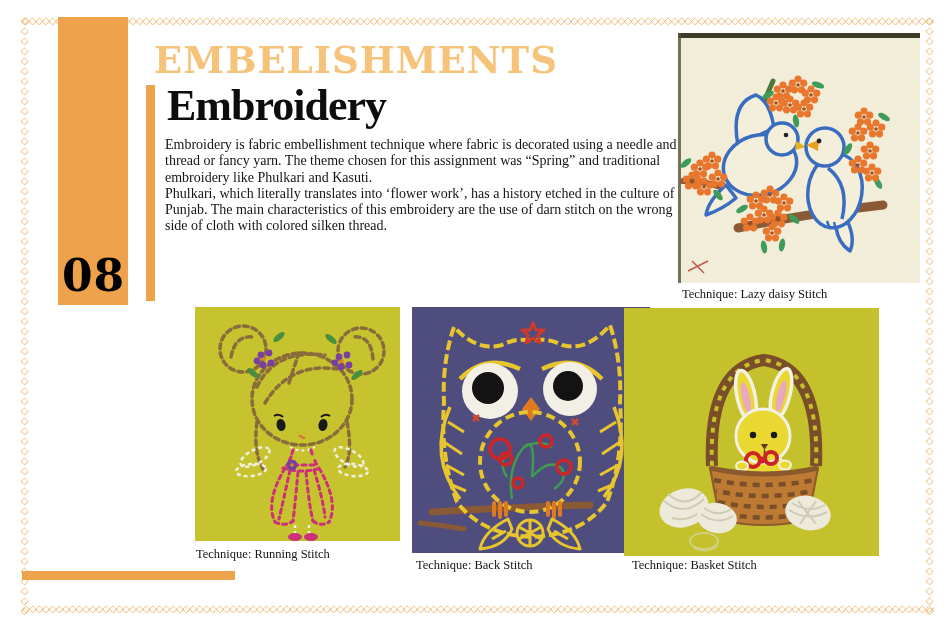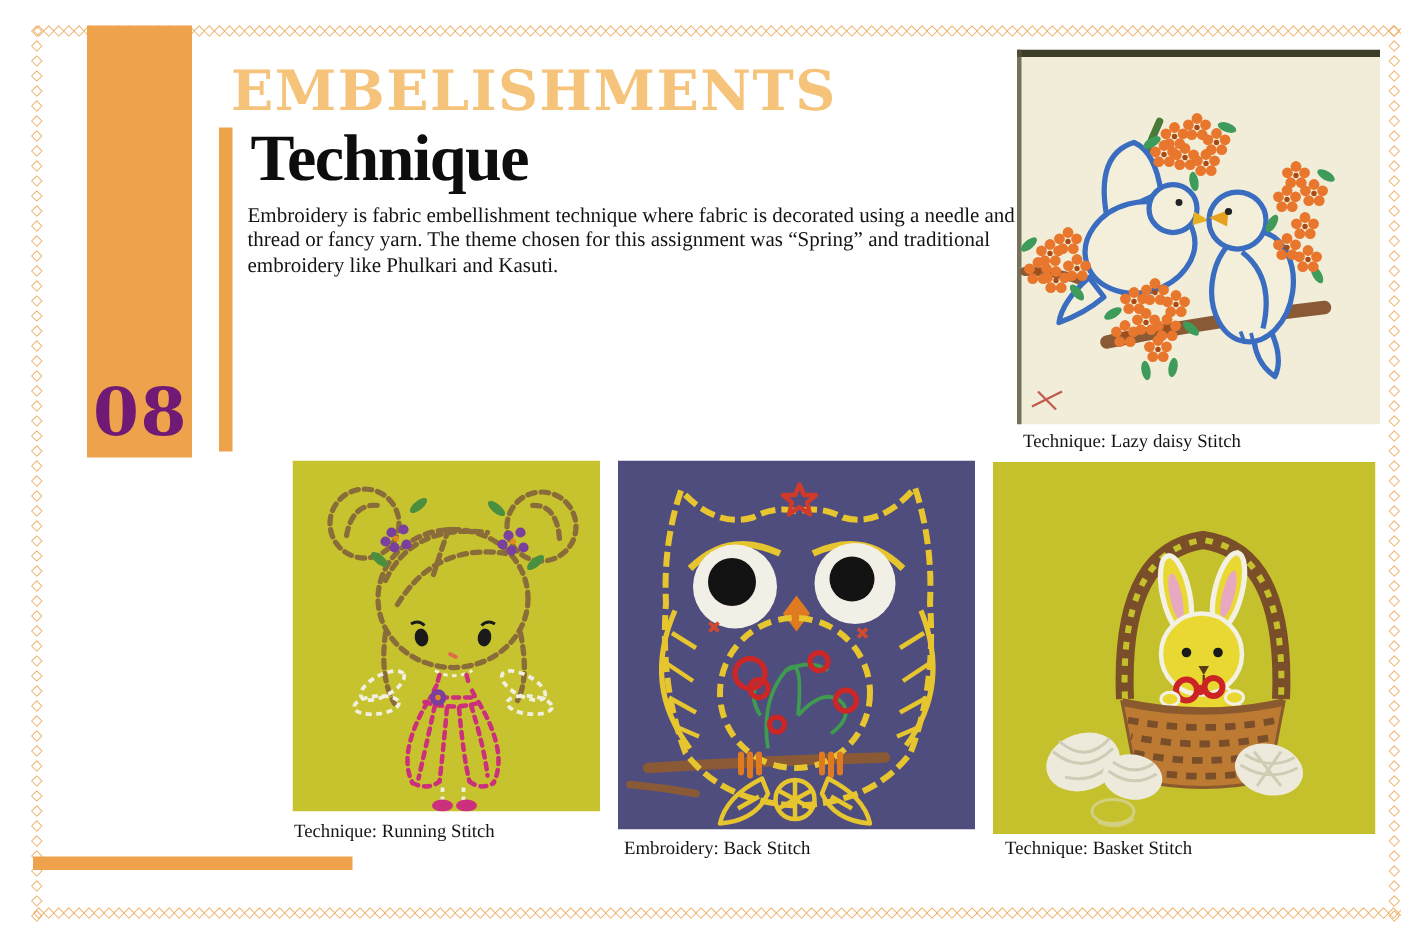--- a/index.html
+++ b/index.html
@@ -9,21 +9,21 @@
   
   .pattern{position:absolute;color:#ecab5e;font-size:10px;line-height:11px;
            letter-spacing:-1px;white-space:nowrap;overflow:hidden;
            font-family:"DejaVu Sans", sans-serif;}
   .pat-top{left:22px;top:15px;width:912px;height:12px;}
   .pat-bottom{left:22px;top:603px;width:912px;height:12px;}
   .pat-left{left:18px;top:15px;width:12px;height:600px;writing-mode:vertical-rl;}
   .pat-right{left:923px;top:15px;width:12px;height:600px;writing-mode:vertical-rl;}
 
   .block-08{position:absolute;left:58px;top:17px;width:70px;height:288px;background:#eda24b;}
-  .block-08 .num{position:absolute;left:4px;bottom:4px;color:#701a75;
+  .block-08 .num{position:absolute;left:4px;bottom:4px;color:#000000;
         font-family:"DejaVu Serif", serif;font-weight:bold;font-size:44px;letter-spacing:1px;}
 
   .section-title{position:absolute;left:154px;top:38px;color:#f5c379;
         font-family:"DejaVu Serif", serif;font-weight:bold;font-size:37px;letter-spacing:1px;}
 
   .accent-bar{position:absolute;left:146px;top:85px;width:9px;height:216px;background:#eda24b;}
   .page-title{position:absolute;left:167px;top:80px;color:#0d0d0d;
         font-family:"Liberation Serif", serif;font-weight:bold;font-size:44px;letter-spacing:-1px;}
 
   .body-text{position:absolute;left:165px;top:137px;width:520px;color:#141414;
@@ -33,47 +33,50 @@
   .figure{position:absolute;}
   .fig-img{position:absolute;left:0;top:0;display:block;}
   .fig-caption{position:absolute;left:4px;color:#141414;font-size:12.5px;white-space:nowrap;}
 
   .fig-birds{left:678px;top:33px;width:242px;height:300px;}
   .fig-birds .fig-caption{top:254px;}
   .fig-fairy{left:195px;top:307px;width:199px;height:280px;}
   .fig-fairy .fig-caption{top:240px;left:1px;}
   .fig-owl{left:412px;top:307px;width:238px;height:290px;}
   .fig-owl .fig-caption{top:251px;}
-  .fig-basket{left:662px;top:308px;width:283px;height:290px;}
+  .fig-basket{left:624px;top:308px;width:283px;height:290px;}
   .fig-basket .fig-caption{top:250px;left:8px;}
 
   .bottom-bar{position:absolute;left:22px;top:571px;width:213px;height:9px;background:#eda24b;}
 </style>
 </head>
 <body>
 
 <div class="page">
 
   <div class="pattern pat-top">◇◇◇◇◇◇◇◇◇◇◇◇◇◇◇◇◇◇◇◇◇◇◇◇◇◇◇◇◇◇◇◇◇◇◇◇◇◇◇◇◇◇◇◇◇◇◇◇◇◇◇◇◇◇◇◇◇◇◇◇◇◇◇◇◇◇◇◇◇◇◇◇◇◇◇◇◇◇◇◇◇◇◇◇◇◇◇◇◇◇◇◇◇◇◇◇◇◇◇◇◇◇◇◇◇◇◇◇◇◇◇◇◇◇◇◇◇◇◇◇◇◇◇◇◇◇◇◇◇◇◇◇◇◇◇◇◇◇◇◇◇◇◇◇◇◇◇◇◇◇◇◇◇◇◇◇◇◇◇◇◇◇◇◇◇◇◇◇◇◇◇◇◇◇◇◇◇◇◇◇</div>
   <div class="pattern pat-bottom">◇◇◇◇◇◇◇◇◇◇◇◇◇◇◇◇◇◇◇◇◇◇◇◇◇◇◇◇◇◇◇◇◇◇◇◇◇◇◇◇◇◇◇◇◇◇◇◇◇◇◇◇◇◇◇◇◇◇◇◇◇◇◇◇◇◇◇◇◇◇◇◇◇◇◇◇◇◇◇◇◇◇◇◇◇◇◇◇◇◇◇◇◇◇◇◇◇◇◇◇◇◇◇◇◇◇◇◇◇◇◇◇◇◇◇◇◇◇◇◇◇◇◇◇◇◇◇◇◇◇◇◇◇◇◇◇◇◇◇◇◇◇◇◇◇◇◇◇◇◇◇◇◇◇◇◇◇◇◇◇◇◇◇◇◇◇◇◇◇◇◇◇◇◇◇◇◇◇◇◇</div>
   <div class="pattern pat-left">◇◇◇◇◇◇◇◇◇◇◇◇◇◇◇◇◇◇◇◇◇◇◇◇◇◇◇◇◇◇◇◇◇◇◇◇◇◇◇◇◇◇◇◇◇◇◇◇◇◇◇◇◇◇◇◇◇◇◇◇◇◇◇◇◇◇◇◇◇◇◇◇◇◇◇◇◇◇◇◇◇◇◇◇◇◇◇◇◇◇◇◇◇◇◇◇◇◇◇◇◇◇◇◇◇◇◇◇◇◇◇◇◇◇◇◇◇◇◇◇◇◇◇◇◇◇◇◇◇◇◇◇◇◇◇◇◇◇◇◇◇◇◇◇◇◇◇◇◇◇◇◇◇◇◇◇◇◇◇◇◇◇◇◇◇◇◇◇◇◇◇◇◇◇◇◇◇◇◇◇</div>
   <div class="pattern pat-right">◇◇◇◇◇◇◇◇◇◇◇◇◇◇◇◇◇◇◇◇◇◇◇◇◇◇◇◇◇◇◇◇◇◇◇◇◇◇◇◇◇◇◇◇◇◇◇◇◇◇◇◇◇◇◇◇◇◇◇◇◇◇◇◇◇◇◇◇◇◇◇◇◇◇◇◇◇◇◇◇◇◇◇◇◇◇◇◇◇◇◇◇◇◇◇◇◇◇◇◇◇◇◇◇◇◇◇◇◇◇◇◇◇◇◇◇◇◇◇◇◇◇◇◇◇◇◇◇◇◇◇◇◇◇◇◇◇◇◇◇◇◇◇◇◇◇◇◇◇◇◇◇◇◇◇◇◇◇◇◇◇◇◇◇◇◇◇◇◇◇◇◇◇◇◇◇◇◇◇◇</div>
 
   <div class="block-08">
     <span class="num">08</span>
   </div>
 
   <div class="section-title">EMBELISHMENTS</div>
   <div class="accent-bar"></div>
-  <div class="page-title">Technique</div>
+  <div class="page-title">Embroidery</div>
 
   <div class="body-text">
     <p>Embroidery is fabric embellishment technique where fabric is decorated using a needle and
 thread or fancy yarn. The theme chosen for this assignment was “Spring” and traditional
 embroidery like Phulkari and Kasuti.</p>
+    <p>Phulkari, which literally translates into ‘flower work’, has a history etched in the culture of
+Punjab. The main characteristics of this embroidery are the use of darn stitch on the wrong
+side of cloth with colored silken thread.</p>
   </div>
 
   <div class="figure fig-birds">
     <svg class="fig-img" width="242" height="250" viewBox="0 0 242 250">
       <defs>
         <g id="bfl" fill="#e8762c">
           <circle cx="0" cy="-6" r="3.6"></circle>
             <circle cx="5.7" cy="-1.8" r="3.6"></circle>
           <circle cx="3.5" cy="4.8" r="3.6"></circle>
             <circle cx="-3.5" cy="4.8" r="3.6"></circle>
@@ -268,21 +271,21 @@
 
       <g stroke="#e6c52e" stroke-width="3" fill="none" stroke-linejoin="round">
         <path d="M96,212 Q72,224 68,242 Q92,240 100,222 Z"></path>
         <path d="M80,232 L94,224"></path>
         <path d="M140,212 Q164,224 168,242 Q144,240 136,222 Z"></path>
         <path d="M156,232 L142,224"></path>
         <circle cx="118" cy="226" r="13"></circle>
         <path d="M118,213 L118,239 M107,220 L129,232 M129,220 L107,232"></path>
       </g>
     </svg>
-    <div class="fig-caption">Embroidery: Back Stitch</div>
+    <div class="fig-caption">Technique: Back Stitch</div>
   </div>
 
   <div class="figure fig-basket">
     <svg class="fig-img" width="255" height="248" viewBox="0 0 255 248">
       <rect width="255" height="248" fill="#c4c12c"></rect>
 
       <path d="M88,158 Q84,60 140,52 Q196,60 192,158" stroke="#7a4e28" stroke-width="12" fill="none"></path>
       <path d="M88,158 Q84,60 140,52 Q196,60 192,158" stroke="#c4c12c" stroke-width="4" fill="none" stroke-dasharray="5 6"></path>
 
       <g>

